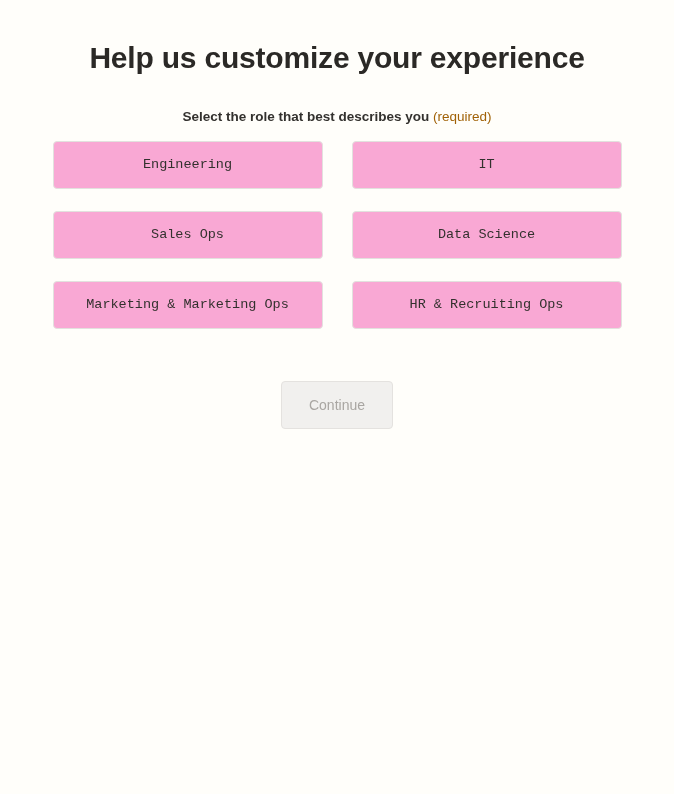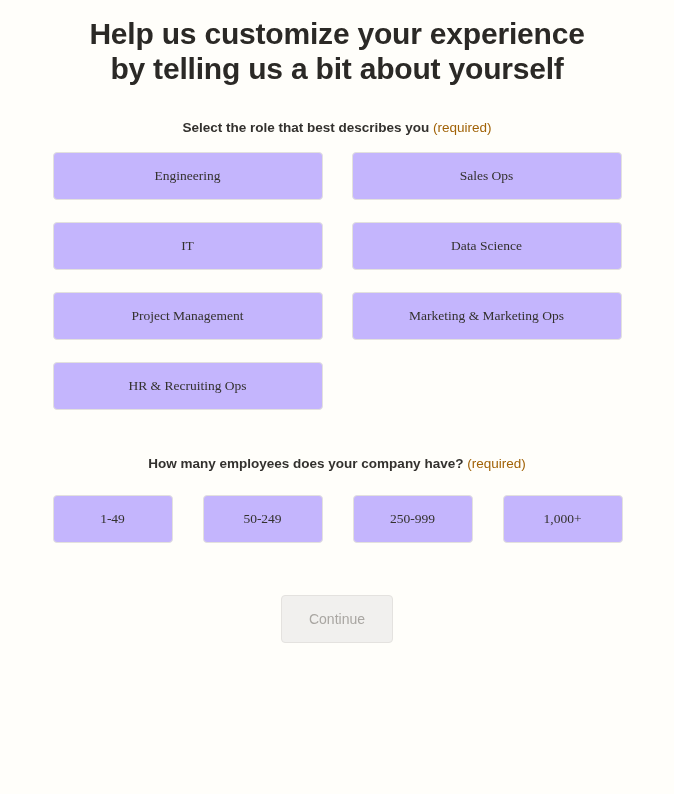--- a/index.html
+++ b/index.html
@@ -17,21 +17,21 @@
   .page {
     position: relative;
     width: 674px;
     height: 794px;
     box-sizing: border-box;
   }
 
   
   .heading {
     margin: 0;
-    padding-top: 16px;
+    padding-top: 40px;
     text-align: center;
     color: #2b2926;
     font-size: 30px;
     line-height: 35px;
     font-weight: 600;
     letter-spacing: -0.2px;
   }
   .heading .hline {
     display: block;
   }
@@ -61,25 +61,25 @@
     display: grid;
     grid-template-columns: 270px 270px;
     column-gap: 29px;
     row-gap: 22px;
   }
 
   
   .choice {
     height: 48px;
     box-sizing: border-box;
-    background: #c4b5fd;
+    background: #f9a8d4;
     border: 1px solid #e3e1de;
     border-radius: 4px;
     color: #33312e;
-    font-family: Liberation Serif, serif;
+    font-family: Liberation Mono, monospace;
     font-size: 13.5px;
     font-weight: 400;
     line-height: 46px;
     text-align: center;
     padding: 0 6px;
     cursor: pointer;
     white-space: nowrap;
     overflow: hidden;
     text-overflow: ellipsis;
   }
@@ -117,49 +117,34 @@
     cursor: default;
   }
 </style>
 </head>
 <body>
 
 <div class="page">
 
   <h1 class="heading">
     <span class="hline">Help us customize your experience</span>
-    <span class="hline">by telling us a bit about yourself</span>
   </h1>
 
   <div class="question" id="role-question">
     <span>Select the role that best describes you</span>
     <span class="req">(required)</span>
   </div>
 
   <div class="role-grid">
     <div class="choice">Engineering</div>
+    <div class="choice">IT</div>
     <div class="choice">Sales Ops</div>
-    <div class="choice">IT</div>
     <div class="choice">Data Science</div>
-    <div class="choice">Project Management</div>
     <div class="choice">Marketing &amp; Marketing Ops</div>
     <div class="choice">HR &amp; Recruiting Ops</div>
   </div>
 
-  <div class="employees-wrap">
-    <div class="question" id="employees-question">
-      <span>How many employees does your company have?</span>
-      <span class="req">(required)</span>
-    </div>
-
-    <div class="employees-grid">
-      <div class="choice">1-49</div>
-      <div class="choice">50-249</div>
-      <div class="choice">250-999</div>
-      <div class="choice">1,000+</div>
-    </div>
-  </div>
 
   <div class="continue-wrap">
     <div class="continue-btn">Continue</div>
   </div>
 
 </div>
 
 </body></html>

